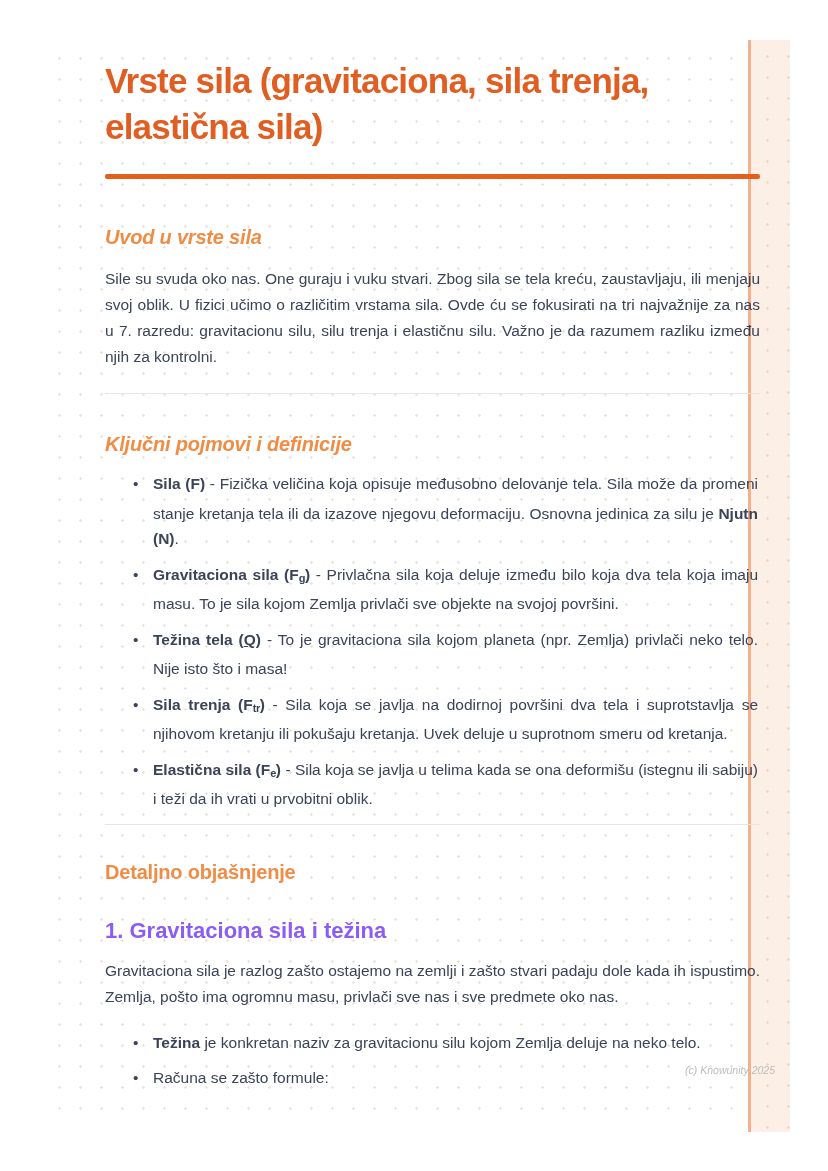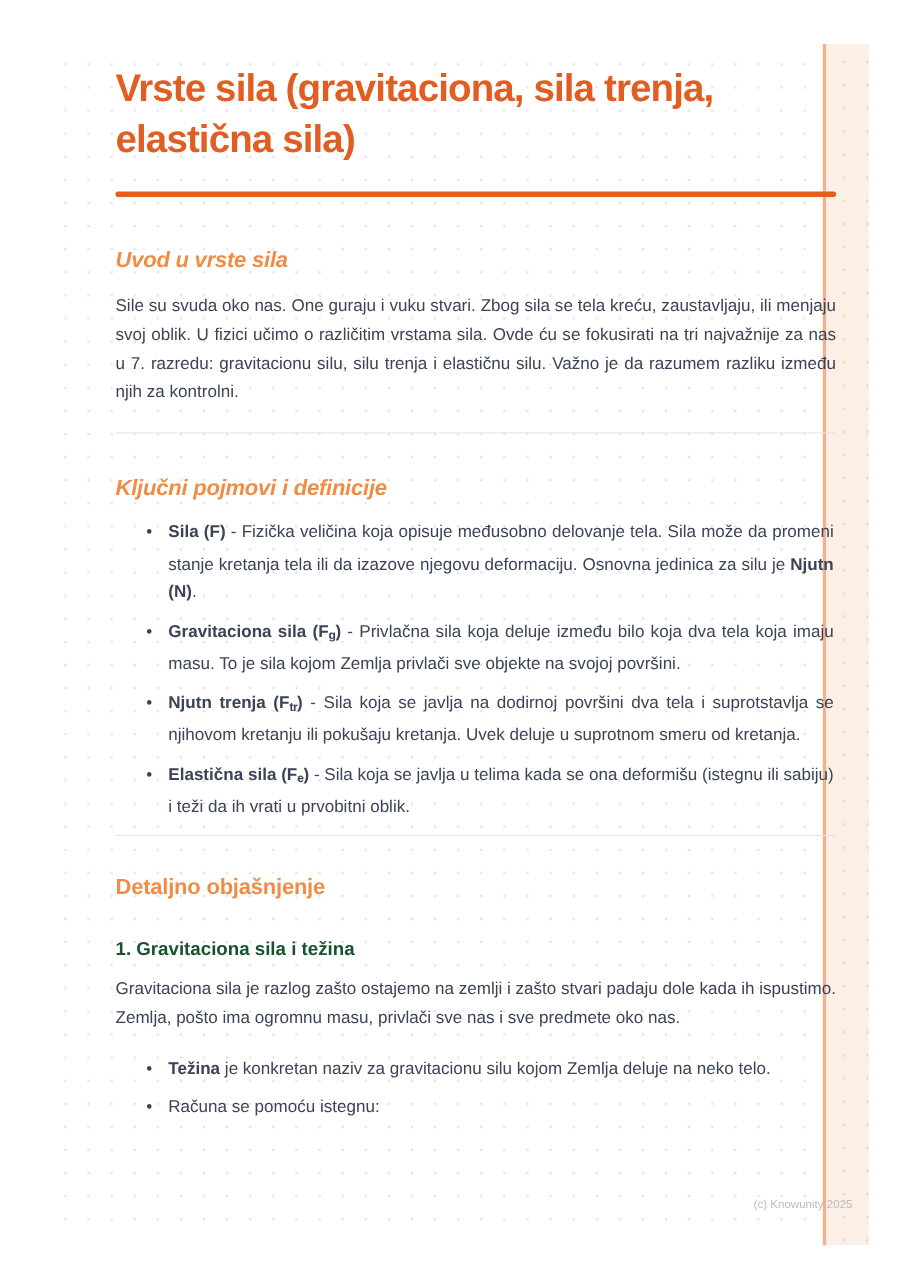--- a/index.html
+++ b/index.html
@@ -51,22 +51,22 @@
     border-radius: 2px;
     margin-top: 24px;
   }
   h2.sec {
     color: #F08C44;
     font-size: 20px;
     font-weight: 700;
     letter-spacing: -0.2px;
   }
   h3.subsec {
-    color: #14532d;
-    font-size: 17px;
+    color: #8b5cf6;
+    font-size: 22px;
     font-weight: 700;
   }
   p.body-text {
     font-size: 15.5px;
     line-height: 26px;
     text-align: justify;
     color: #3B4356;
   }
   .divider {
     height: 1px;
@@ -101,24 +101,25 @@
   .mt-div1    { margin-top: 23px; }
   .mt-def-h   { margin-top: 39px; font-style: italic; }
   .mt-def-ul  { margin-top: 15px; }
   .mt-div2    { margin-top: 12px; }
   .mt-det-h   { margin-top: 36px; }
   .mt-det-sh  { margin-top: 34px; }
   .mt-det-p   { margin-top: 14px; }
   .mt-det-ul  { margin-top: 20px; }
   .footer-credit {
     position: absolute;
-    right: 53px; top: 1089px;
+    right: 53px; top: 1064px;
     font-size: 10.5px;
     color: #BCBCBC;
     z-index: 5;
+    font-style: italic;
   }
 </style>
 </head>
 <body>
 
 <div class="dot-grid"></div>
 <div class="side-stripe"></div>
 
 <div class="content">
 
@@ -133,32 +134,33 @@
 
   <p class="body-text mt-intro-p">Sile su svuda oko nas. One guraju i vuku stvari. Zbog sila se tela kreću, zaustavljaju, ili menjaju svoj oblik. U fizici učimo o različitim vrstama sila. Ovde ću se fokusirati na tri najvažnije za nas u 7. razredu: gravitacionu silu, silu trenja i elastičnu silu. Važno je da razumem razliku između njih za kontrolni.</p>
 
   <div class="divider mt-div1"></div>
 
   <h2 class="sec mt-def-h">Ključni pojmovi i definicije</h2>
 
   <ul class="def-list mt-def-ul">
     <li><span class="b">Sila (F)</span><span class="b sub"></span><span class="b u"></span><span class="b"></span><span> - Fizička veličina koja opisuje međusobno delovanje tela. Sila može da promeni stanje kretanja tela ili da izazove njegovu deformaciju. Osnovna jedinica za silu je </span><span class="b">Njutn (N)</span><span>.</span></li>
     <li><span class="b">Gravitaciona sila (F</span><span class="b sub">g</span><span class="b u"></span><span class="b">)</span><span> - Privlačna sila koja deluje između bilo koja dva tela koja imaju masu. To je sila kojom Zemlja privlači sve objekte na svojoj površini.</span><span class="b"></span><span></span></li>
-    <li><span class="b">Njutn trenja (F</span><span class="b sub">tr</span><span class="b u"></span><span class="b">)</span><span> - Sila koja se javlja na dodirnoj površini dva tela i suprotstavlja se njihovom kretanju ili pokušaju kretanja. Uvek deluje u suprotnom smeru od kretanja.</span><span class="b"></span><span></span></li>
+    <li><span class="b">Težina tela (</span><span class="b sub"></span><span class="b u">Q</span><span class="b">)</span><span> - To je gravitaciona sila kojom planeta (npr. Zemlja) privlači neko telo. Nije isto što i masa!</span><span class="b"></span><span></span></li>
+    <li><span class="b">Sila trenja (F</span><span class="b sub">tr</span><span class="b u"></span><span class="b">)</span><span> - Sila koja se javlja na dodirnoj površini dva tela i suprotstavlja se njihovom kretanju ili pokušaju kretanja. Uvek deluje u suprotnom smeru od kretanja.</span><span class="b"></span><span></span></li>
     <li><span class="b">Elastična sila (F</span><span class="b sub">e</span><span class="b u"></span><span class="b">)</span><span> - Sila koja se javlja u telima kada se ona deformišu (istegnu ili sabiju) i teži da ih vrati u prvobitni oblik.</span><span class="b"></span><span></span></li>
   </ul>
 
   <div class="divider mt-div2"></div>
 
   <h2 class="sec mt-det-h">Detaljno objašnjenje</h2>
 
   <h3 class="subsec mt-det-sh">1. Gravitaciona sila i težina</h3>
 
   <p class="body-text mt-det-p">Gravitaciona sila je razlog zašto ostajemo na zemlji i zašto stvari padaju dole kada ih ispustimo. Zemlja, pošto ima ogromnu masu, privlači sve nas i sve predmete oko nas.</p>
 
   <ul class="def-list mt-det-ul">
     <li><span class="b">Težina</span><span> je konkretan naziv za gravitacionu silu kojom Zemlja deluje na neko telo.</span></li>
-    <li><span class="b"></span><span>Računa se pomoću istegnu:</span></li>
+    <li><span class="b"></span><span>Računa se zašto formule:</span></li>
   </ul>
 
 </div>
 
 <div class="footer-credit">(c) Knowunity 2025</div>
 
 </body></html>

